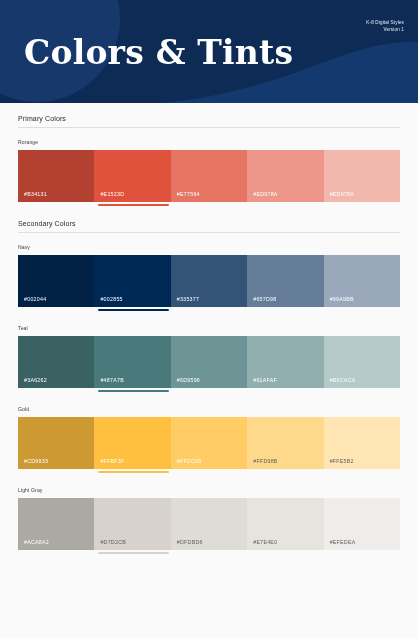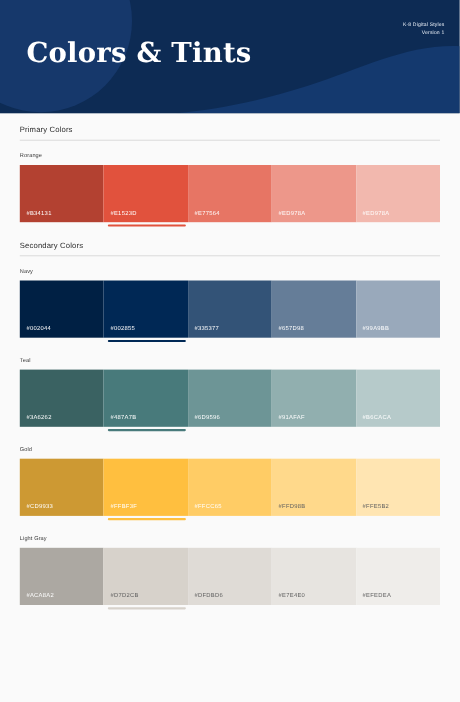--- a/index.html
+++ b/index.html
@@ -41,21 +41,21 @@
     height: 103px;
     pointer-events: none;
   }
   .header-title {
     position: absolute;
     left: 24px;
     top: 33px;
     margin: 0;
     font-family: "DejaVu Serif", "Liberation Serif", serif;
     font-weight: bold;
-    font-size: 25px;
+    font-size: 33px;
     letter-spacing: 0.2px;
     color: #ffffff;
     z-index: 3;
   }
   .header-meta {
     position: absolute;
     right: 14px;
     top: 20px;
     text-align: right;
     z-index: 3;

